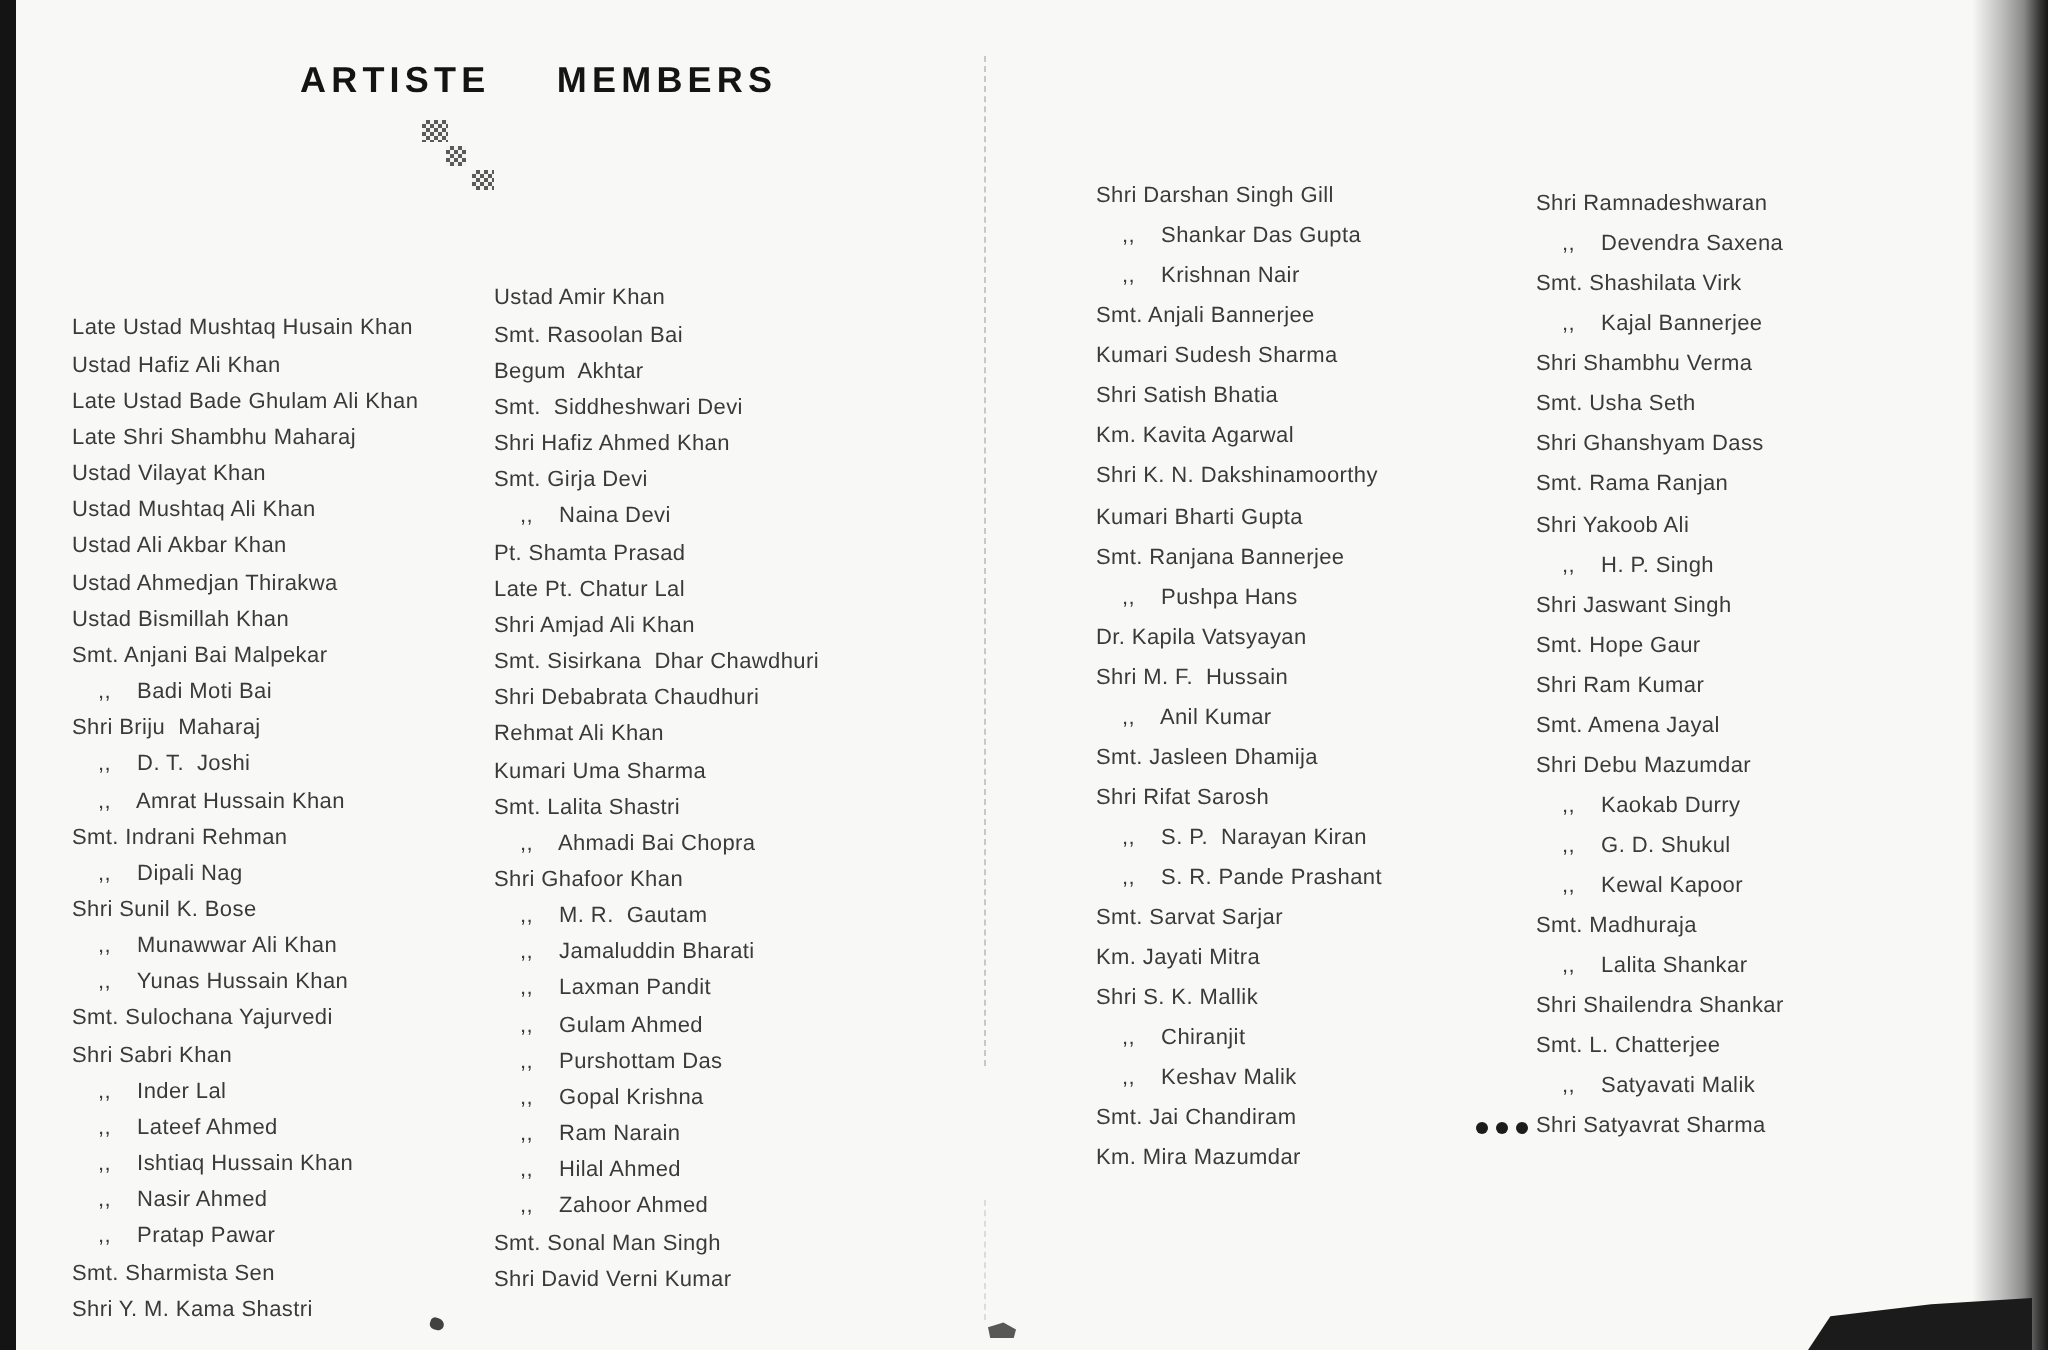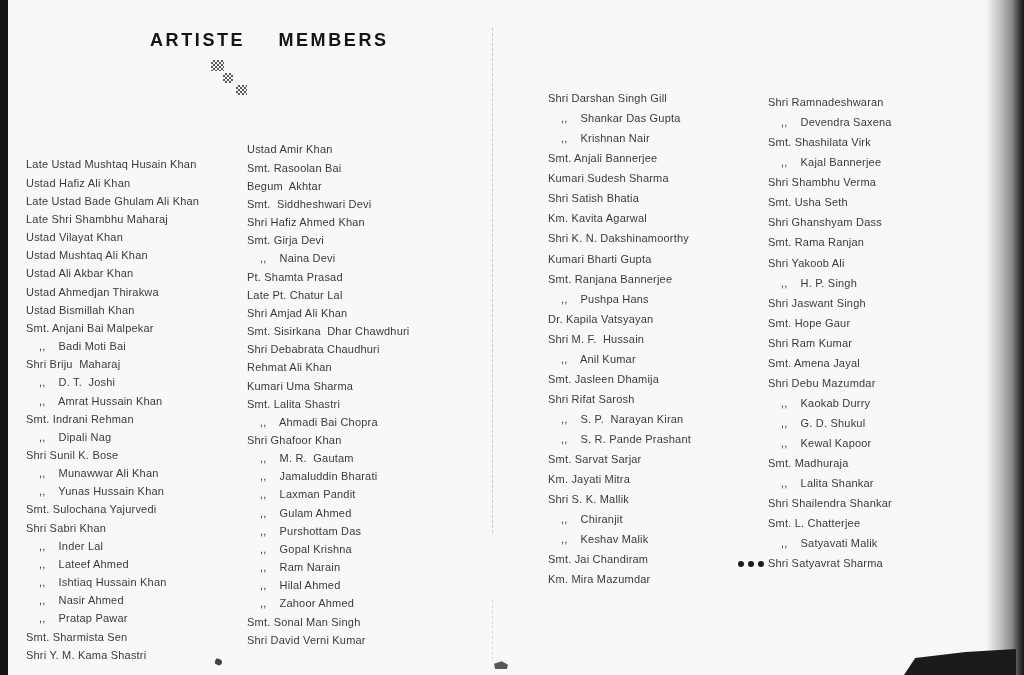--- a/index.html
+++ b/index.html
@@ -41,21 +41,21 @@
   .orn-sq{
     position:absolute;
     background:repeating-conic-gradient(#4c4c4a 0% 25%, #f4f4f2 0% 50%) 0 0 / 4px 4px;
     opacity:.92;
   }
   .orn-sq.a{left:211px;top:60px;width:13px;height:11px;}
   .orn-sq.b{left:223px;top:73px;width:10px;height:10px;}
   .orn-sq.c{left:236px;top:85px;width:11px;height:10px;}
   .col{position:absolute;white-space:pre;color:#3a3a38;font-size:11px;letter-spacing:.2px;}
   .col .row{white-space:pre;}
-  .col1{left:26px;top:101px;line-height:18.15px;}
+  .col1{left:36px;top:101px;line-height:18.15px;}
   .col2{left:247px;top:86px;line-height:18.15px;}
   .col3{left:548px;top:28px;line-height:20.05px;}
   .col4{left:768px;top:32px;line-height:20.05px;}
   .end-dots{position:absolute;left:738px;top:561px;display:flex;gap:4px;}
   .end-dots .dot{width:6px;height:6px;border-radius:50%;background:#1c1c1a;}
 </style>
 </head>
 <body>
 
 <div class="canvas">

